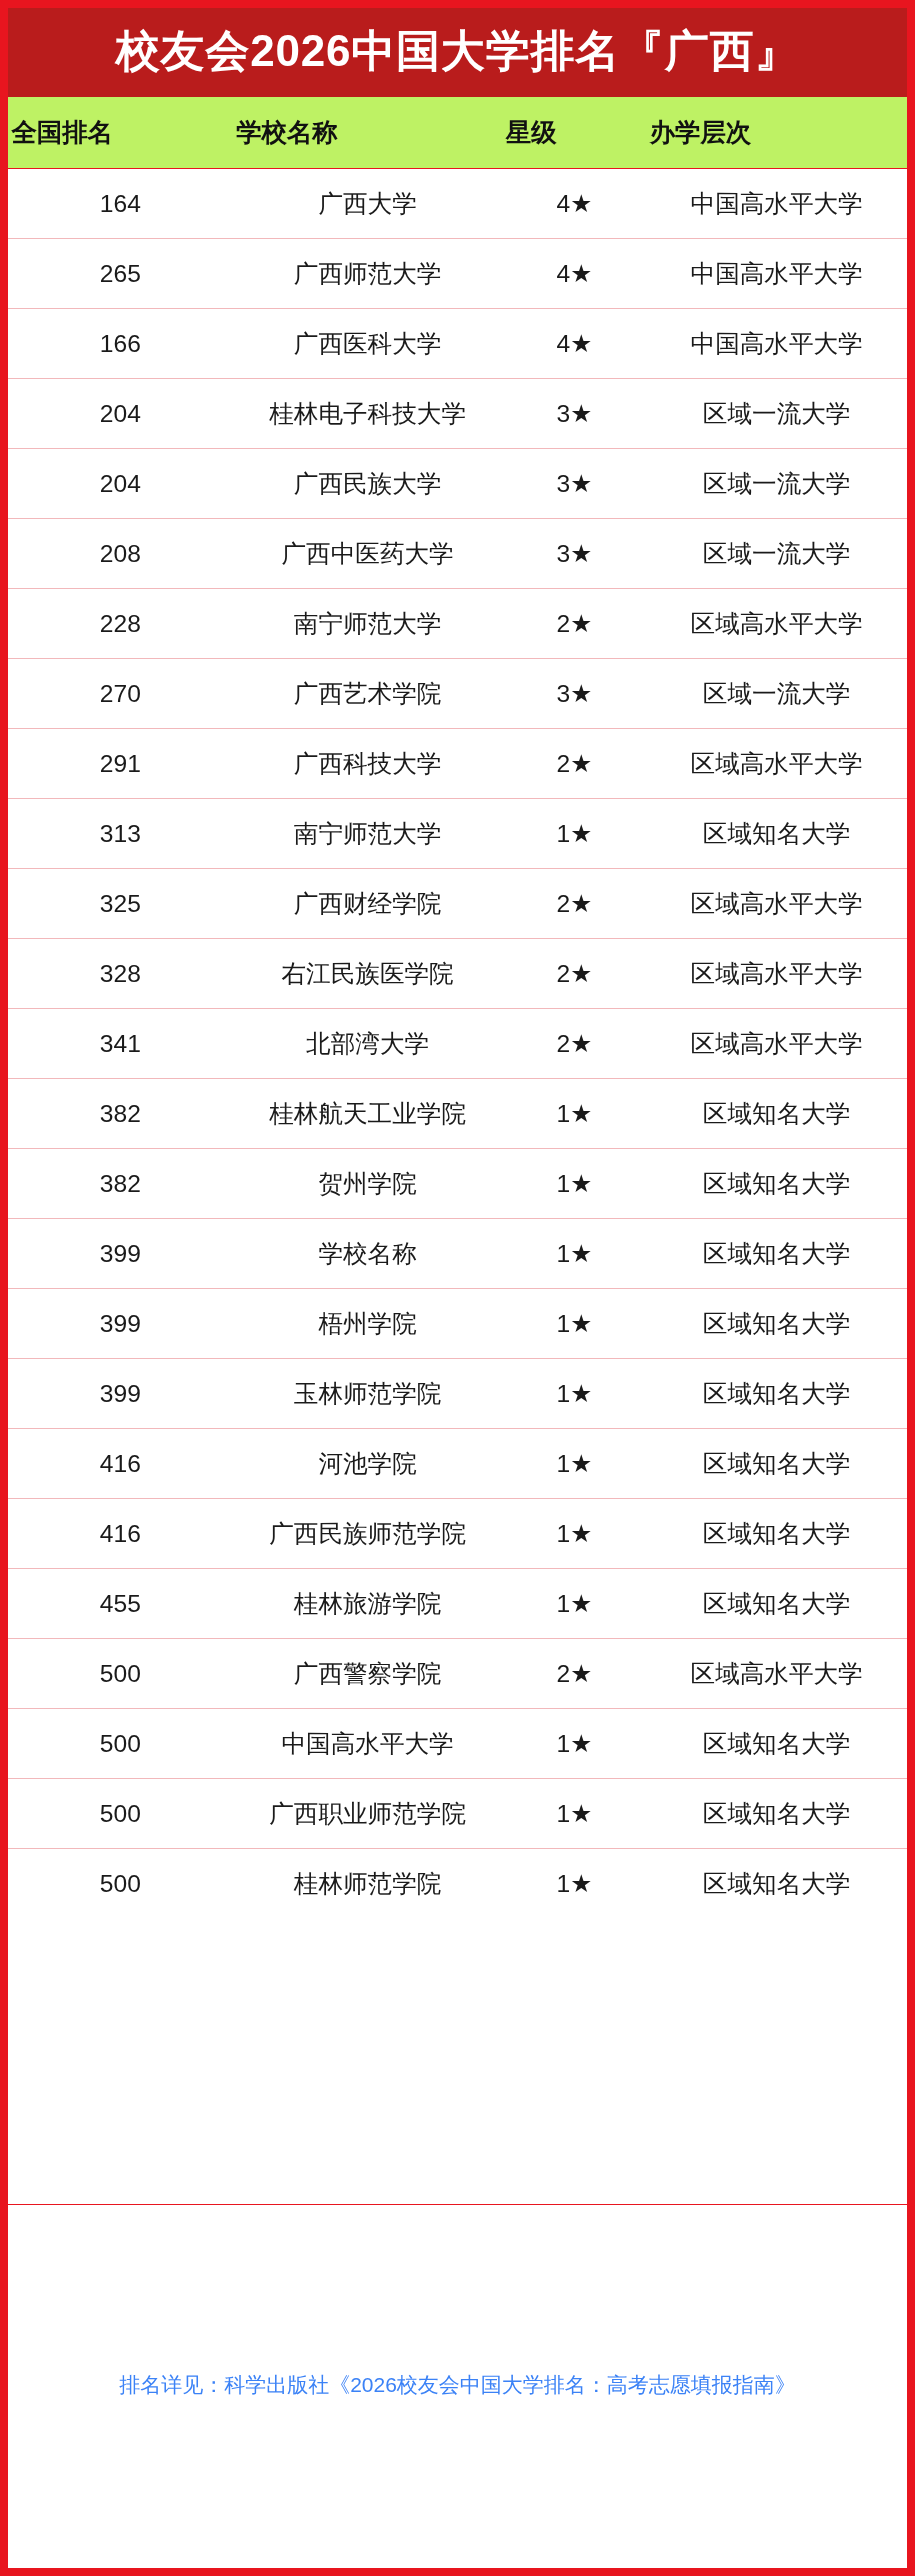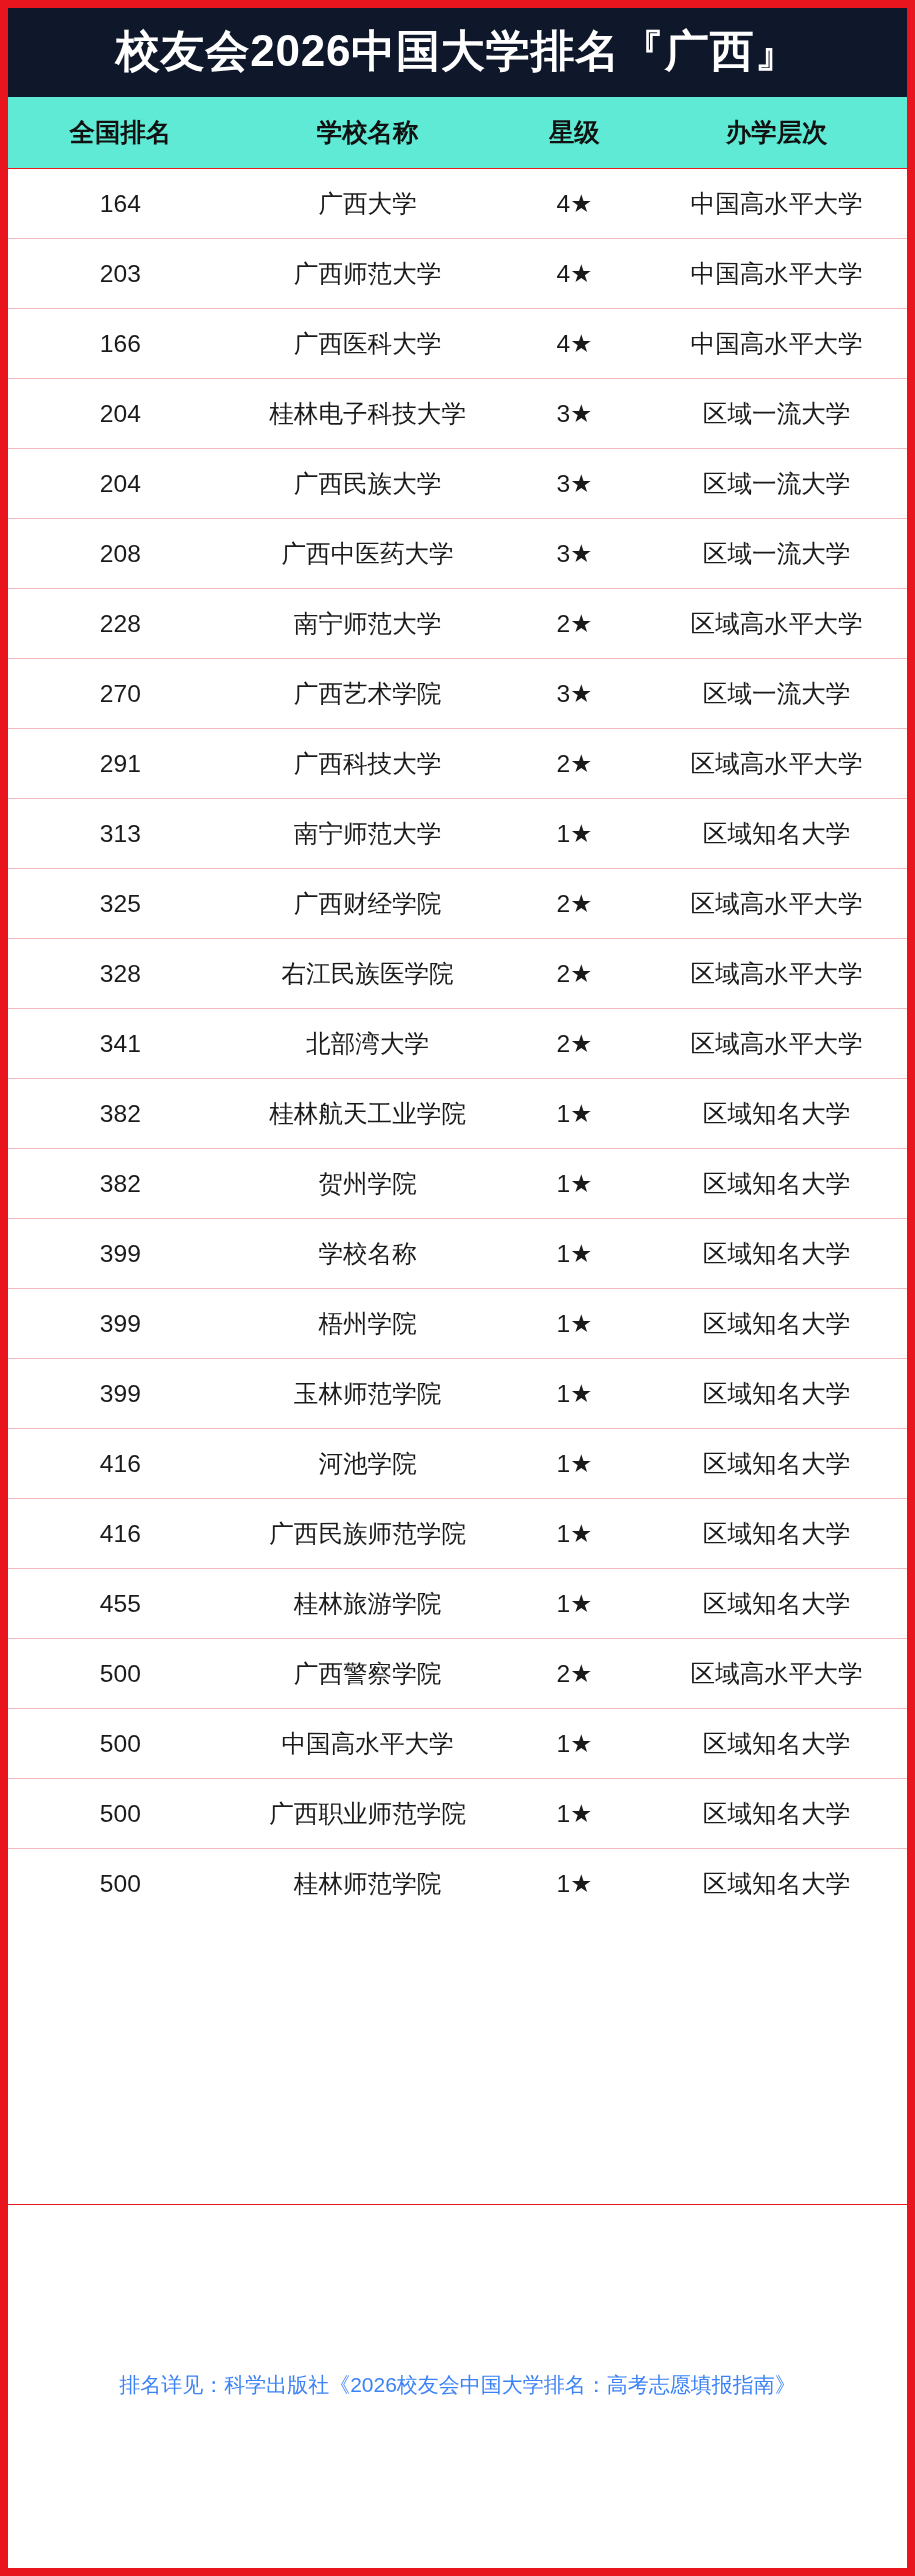--- a/index.html
+++ b/index.html
@@ -17,21 +17,21 @@
     width: 915px;
     min-height: 2576px;
     background: #ffffff;
     border: 8.5px solid #e8151f;
     border-top-width: 8.5px;
     border-bottom-width: 8.5px;
     display: flex;
     flex-direction: column;
   }
   .title-bar {
-    background: #0f172a;
+    background: #b91c1c;
     color: #ffffff;
     text-align: center;
     font-size: 44px;
     font-weight: bold;
     letter-spacing: 0.8px;
     padding: 18.6px 0 22px 0;
     line-height: 1.1;
   }
   table.rank-table {
     width: 100%;
@@ -41,23 +41,23 @@
   }
   table.rank-table col.c1 { width: 25%; }
   table.rank-table col.c2 { width: 30%; }
   table.rank-table col.c3 { width: 16%; }
   table.rank-table col.c4 { width: 29%; }
   table.rank-table th {
     font-size: 25.4px;
     font-weight: bold;
     color: #111111;
     padding: 18.6px 3.4px 18.6px 3.4px;
-    text-align: center;
+    text-align: left;
     border-bottom: 1.7px solid #e8151f;
-    background: #5eead4;
+    background: #bef264;
     margin-left: 20px;
   }
   table.rank-table td {
     font-size: 24.6px;
     text-align: center;
     padding: 18px 3.4px 18px 3.4px;
     border-bottom: 1.3px solid #f2b8bb;
     color: #1a1a1a;
     white-space: nowrap;
     overflow: hidden;
@@ -108,21 +108,21 @@
       </tr>
     </thead>
     <tbody>
       <tr>
         <td class="col-rank">164</td>
         <td class="col-name">广西大学</td>
         <td class="col-star">4★</td>
         <td class="col-level">中国高水平大学</td>
       </tr>
       <tr>
-        <td class="col-rank">203</td>
+        <td class="col-rank">265</td>
         <td class="col-name">广西师范大学</td>
         <td class="col-star">4★</td>
         <td class="col-level">中国高水平大学</td>
       </tr>
       <tr>
         <td class="col-rank">166</td>
         <td class="col-name">广西医科大学</td>
         <td class="col-star">4★</td>
         <td class="col-level">中国高水平大学</td>
       </tr>

